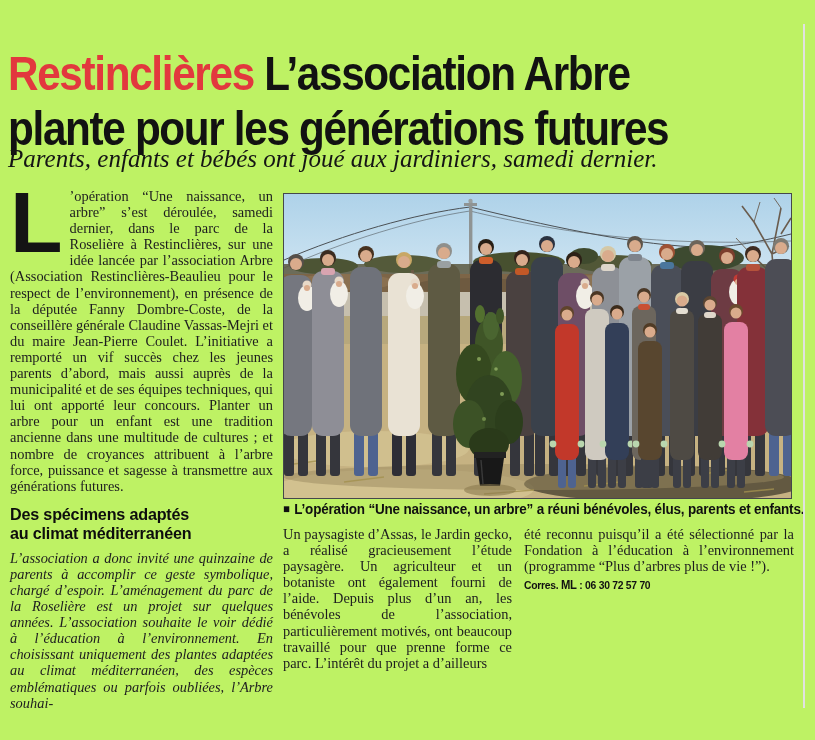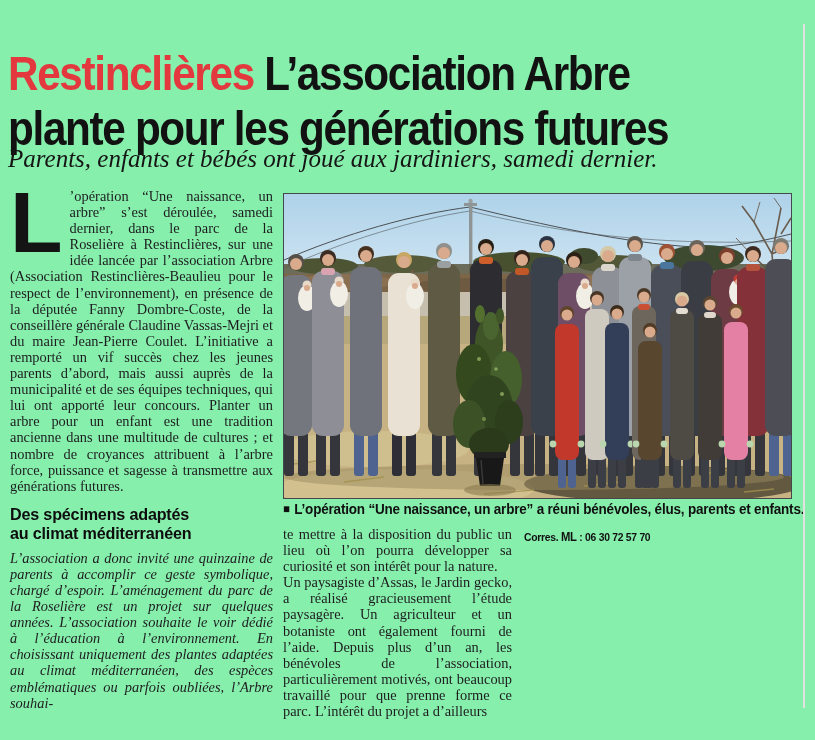--- a/index.html
+++ b/index.html
@@ -1,16 +1,16 @@
 <!DOCTYPE html>
 <html><head>
 <meta charset="utf-8">
 <style>
   html,body{margin:0;padding:0;background:#ffffff;}
-  #page{position:relative;width:815px;height:740px;background:#86efac;overflow:hidden;
+  #page{position:relative;width:815px;height:740px;background:#bef264;overflow:hidden;
         font-family:"Liberation Serif",serif;color:#1d1d1f;}
 
   .headline{position:absolute;left:8px;top:14px;width:930px;
             transform:scaleX(.88);transform-origin:0 0;
             font-family:"Liberation Sans",sans-serif;font-weight:700;
             font-size:48px;line-height:55px;letter-spacing:-1.5px;color:#121212;}
   .kicker{color:#e2383e;}
 
   .standfirst{position:absolute;left:8px;top:144px;width:800px;
               font-size:25px;line-height:30px;color:#151515;font-style:italic;}
@@ -349,25 +349,25 @@
         <ellipse cx="206" cy="296" rx="26" ry="6" fill="#8a7a4e" opacity=".6"></ellipse>
       </g>
     </svg>
   </figure>
 
   <div class="caption">
     <span class="caption-bullet">■</span><span>L’opération “Une naissance, un arbre” a réuni bénévoles, élus, parents et enfants.</span>
   </div>
 
   <div class="colM body-text">
-    <p>te mettre à la disposition du public un lieu où l’on pourra développer sa curiosité et son intérêt pour la nature.</p>
     <p>Un paysagiste d’Assas, le Jardin gecko, a réalisé gracieusement l’étude paysagère. Un agriculteur et un botaniste ont également fourni de l’aide. Depuis plus d’un an, les bénévoles de l’association, particulièrement motivés, ont beaucoup travaillé pour que prenne forme ce parc. L’intérêt du projet a d’ailleurs</p>
   </div>
 
   <div class="colR body-text">
+    <p>été reconnu puisqu’il a été sélectionné par la Fondation à l’éducation à l’environnement (programme “Plus d’arbres plus de vie !”).</p>
     <div class="corres">
       <span>Corres.</span>
       <span class="ml">ML</span><span> : 06 30 72 57 70</span>
     </div>
   </div>
 
   <div class="vrule"></div>
 </div>
 
 </body></html>

